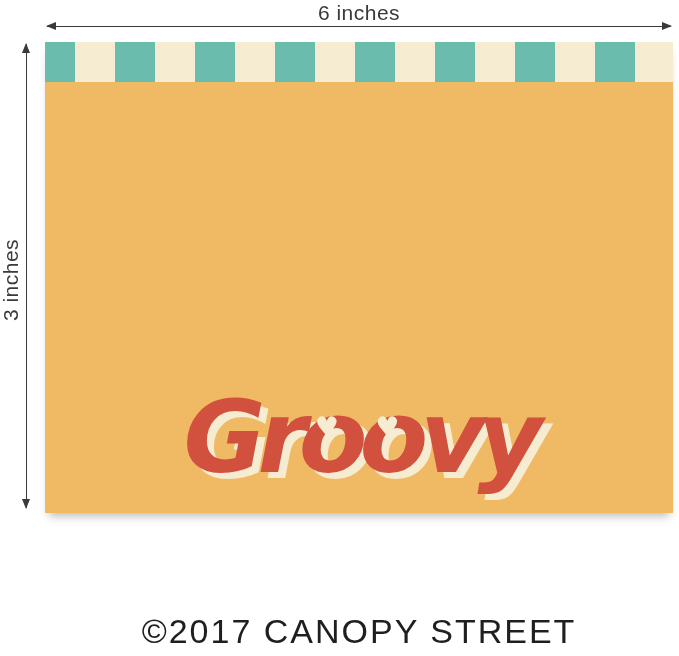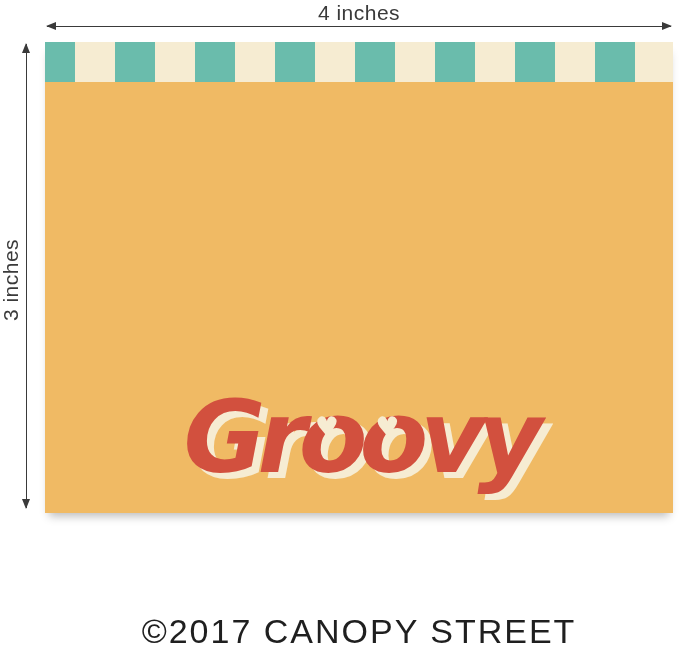--- a/index.html
+++ b/index.html
@@ -111,21 +111,21 @@
     letter-spacing: 2px;
     color: #1f1f1f;
     white-space: nowrap;
   }
 </style>
 </head>
 <body>
 
 <div class="stage">
 
-  <div class="top-label">4 inches</div>
+  <div class="top-label">6 inches</div>
 
   <div class="h-arrow"></div>
 
   <div class="v-arrow"></div>
 
   <div class="side-label">3 inches</div>
 
   <div class="card" style="background: rgb(240, 186, 100);">
     <div class="stripe">
         <div class="stripe-block" style="background: rgb(106, 188, 172); flex-basis: 30px;"></div>

